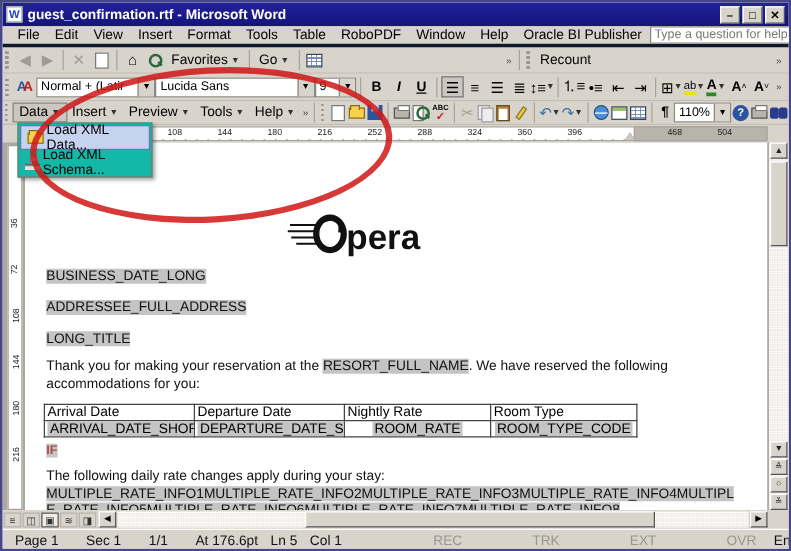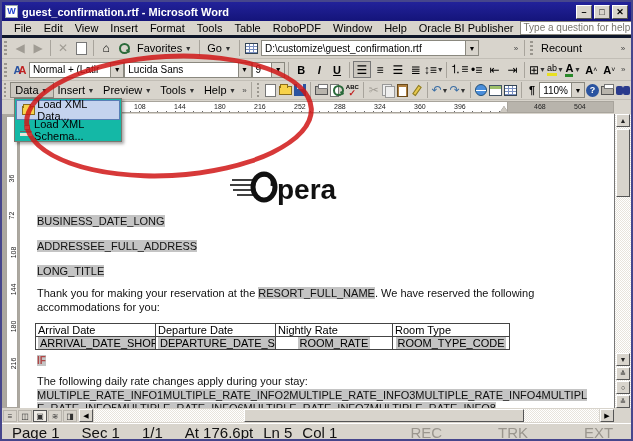--- a/index.html
+++ b/index.html
@@ -157,21 +157,21 @@
             background:repeating-conic-gradient(#e8e4dc 0% 25%, #fff 0% 50%) 0 0/2px 2px;
             position:relative; }
   .hthumb { position:absolute; left:150px; top:0; width:280px; height:13px; background:#d8d4cc;
             border:1px solid #fff; border-right-color:#555; border-bottom-color:#555; }
   .harrow { width:14px; height:13px; background:#d8d4cc; border:1px solid #fff;
             border-right-color:#555; border-bottom-color:#555; font-size:7px; text-align:center;
             line-height:12px; }
 
   
   .statusbar { position:absolute; left:0; top:421px; right:0; height:18px; background:#d8d4cc;
-               border-top:1px solid #fff; display:flex; align-items:center; font-size:15px;
+               border-top:1px solid #fff; display:flex; align-items:center; font-size:11px;
                color:#111; white-space:nowrap; }
   .statusbar .f { margin-left:22px; } .statusbar .f1 { margin-left:10px; }
   .statusbar .tog { color:#9a968e; margin-left:9px;padding-left:47px; }
   .gripcorner { margin-left:auto; width:13px; height:13px; margin-right:1px;
       background:repeating-linear-gradient(135deg, transparent 0 2px, #9a968e 2px 3px); }
 
   
   .dropdown { position:absolute; left:12px; top:96px; width:108px; background:#14b8a6;
               border:1px solid #7a776f; box-shadow:2px 2px 3px rgba(0,0,0,.35); z-index:40;
               padding:1px; }
@@ -235,24 +235,20 @@
     </span>
     <span class="sep"></span>
     <span class="menubtn">
       <span>Go</span>
       <span class="ddarrow">▼</span>
     </span>
     <span class="sep"></span>
     <span class="ico">
         <span class="i-grid2"></span>
       </span>
-    <span class="combo" style="width:218px">
-      <span class="val">D:\customize\guest_confirmation.rtf</span>
-      <span class="cbtn">▼</span>
-    </span>
     <span class="chev">»</span>
     <span class="sep"></span>
     <span class="grip"></span>
     <span class="menubtn">
       <span>Recount</span>
     </span>
     <span class="chev" style="margin-right:3px">»</span>
   </div>
 
   <div class="tbar fmtbar">

